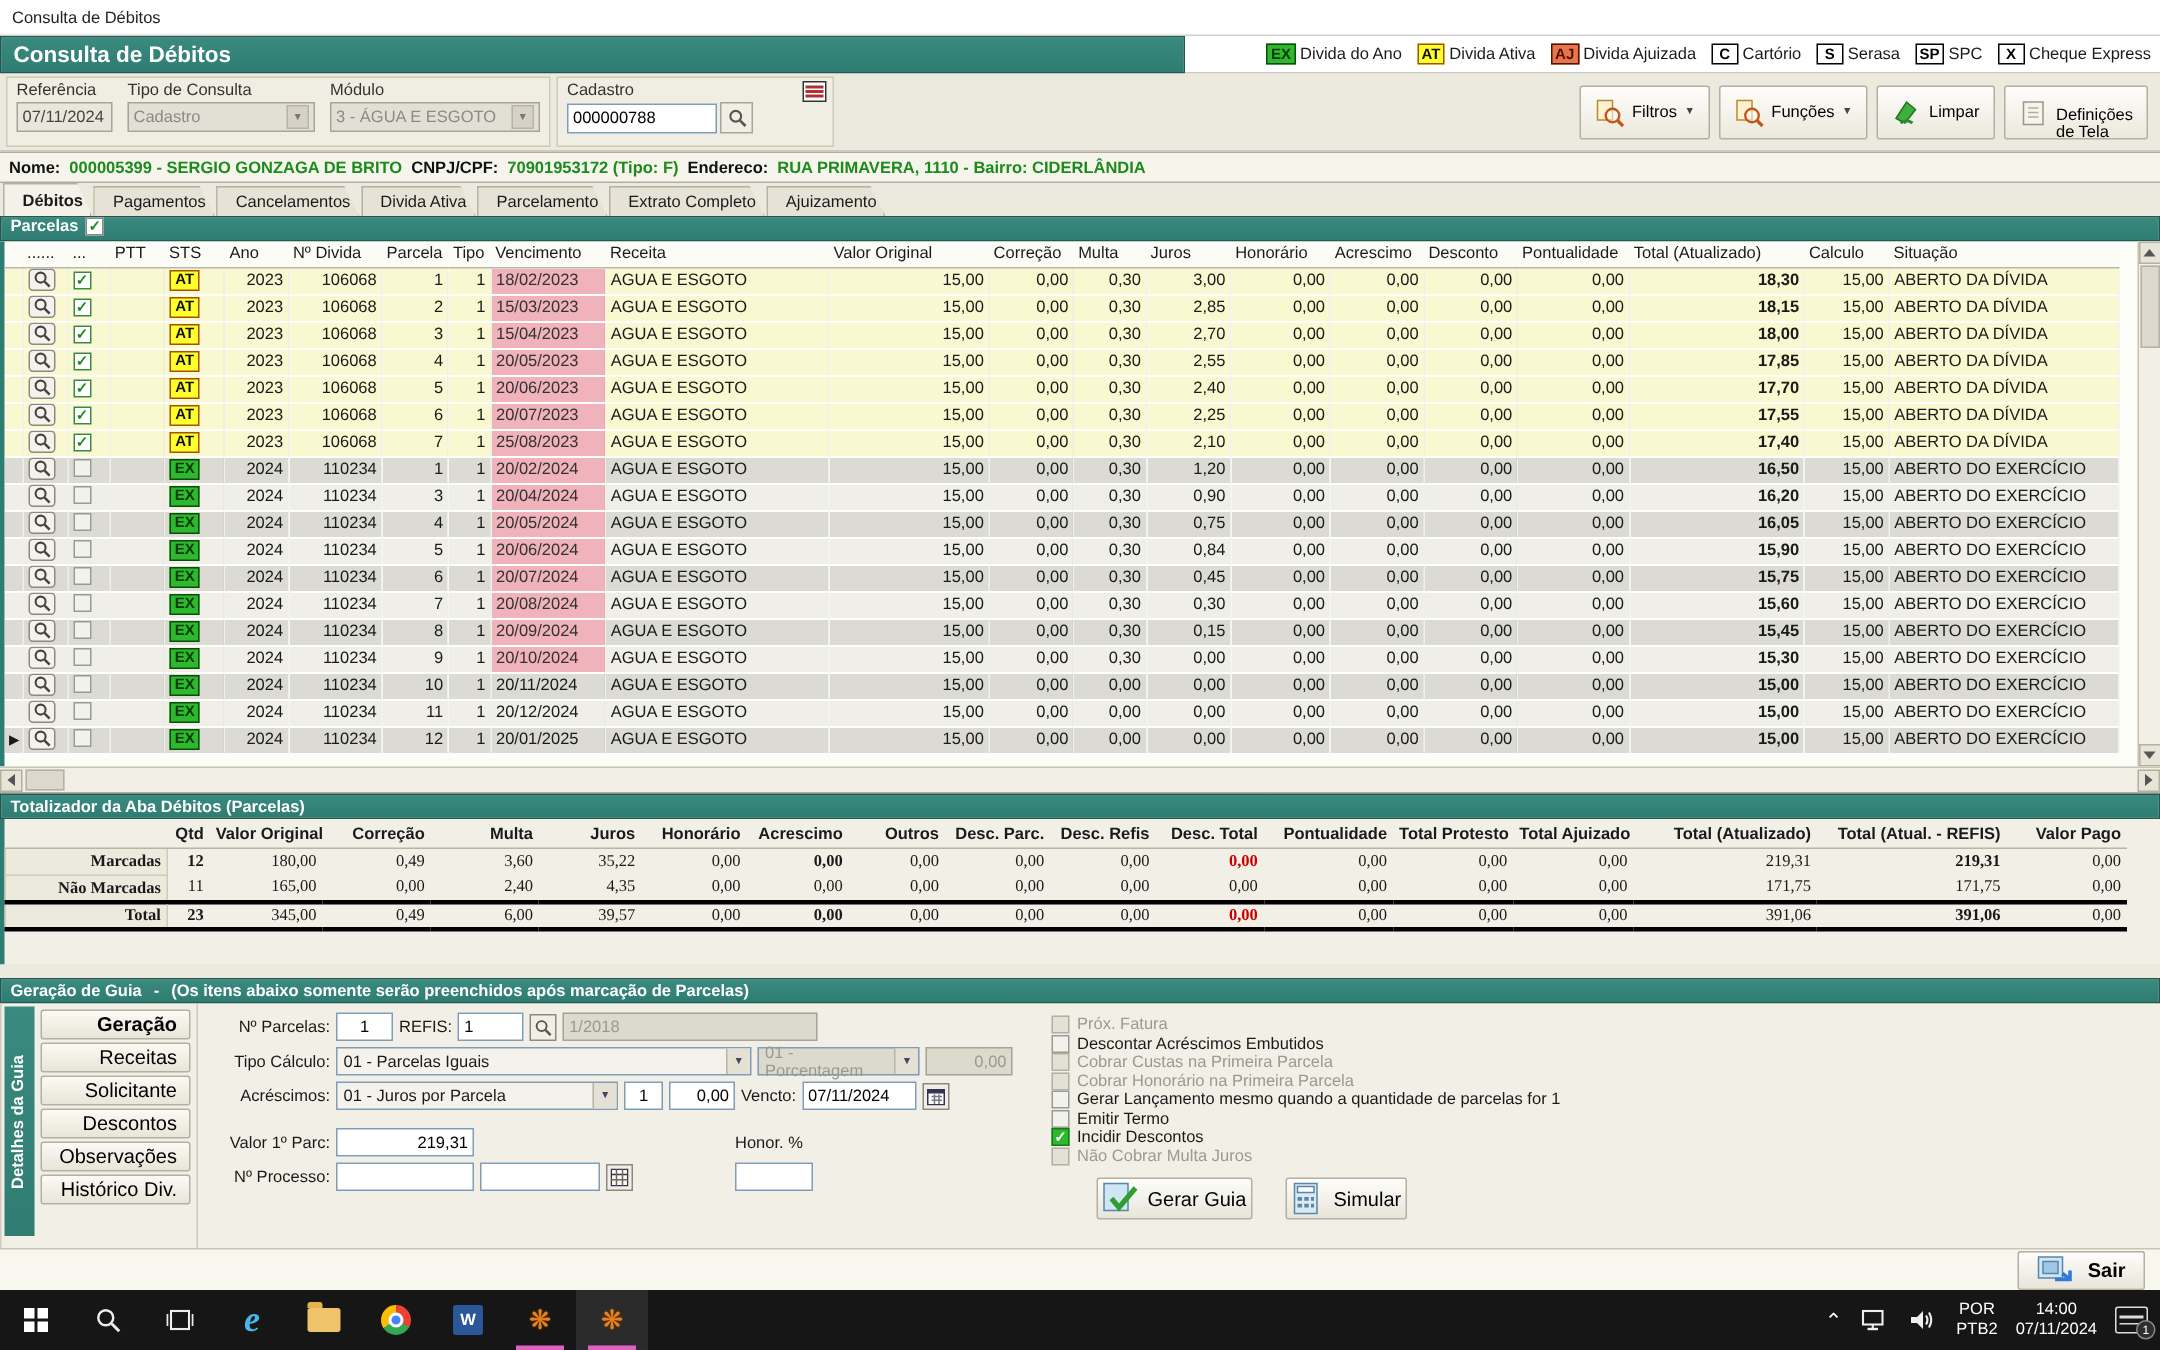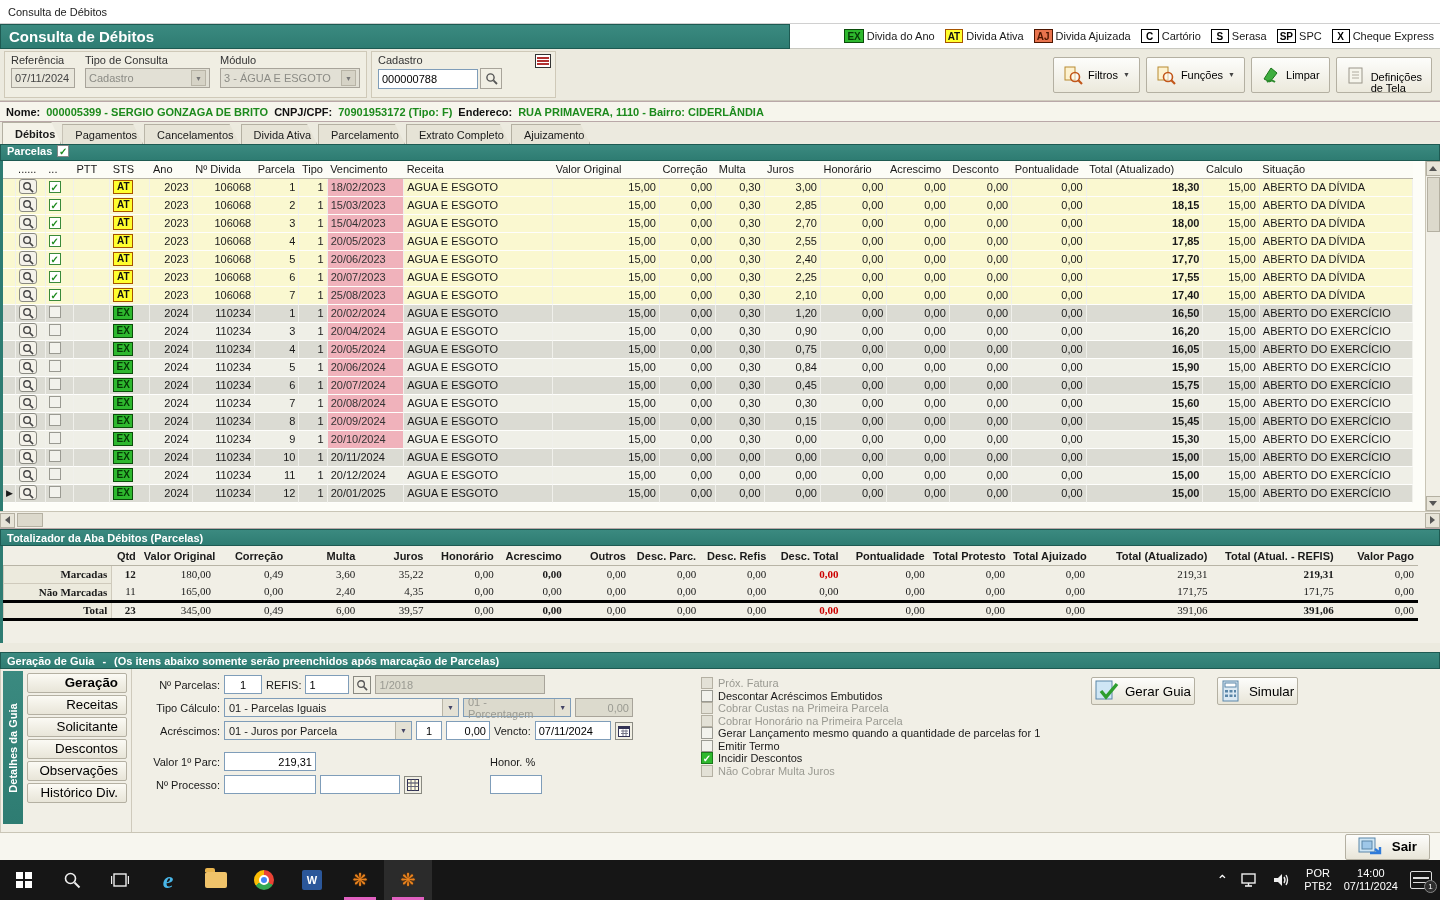--- a/index.html
+++ b/index.html
@@ -1044,21 +1044,21 @@
             <svg width="12" height="12" viewBox="0 0 13 13">
                 <circle cx="5.5" cy="5.5" r="3.6" fill="none" stroke="#555" stroke-width="1.4"></circle>
                 <line x1="8.4" y1="8.4" x2="12" y2="12" stroke="#555" stroke-width="1.8"></line>
               </svg>
           </span>
         </span>
         <input class="finput dis" style="width: 170px;" readonly="" value="1/2018">
       </div>
       <div class="frow">
         <span class="flabel">Tipo Cálculo:</span>
-        <div class="fselect" style="width:235px">
+        <div class="fselect" style="width:277px">
           <span>01 - Parcelas Iguais</span>
           <span class="arr">▼</span>
         </div>
         <div class="fselect dis" style="width:108px">
           <span>01 - Porcentagem</span>
           <span class="arr">▼</span>
         </div>
         <input class="finput dis" style="width: 58px; text-align: right;" readonly="" value="0,00">
       </div>
       <div class="frow">
@@ -1096,21 +1096,21 @@
               <rect x="0.5" y="0.5" width="11" height="11" fill="#fffbe0" stroke="#335"></rect>
               <line x1="0.5" y1="4" x2="11.5" y2="4" stroke="#335"></line>
               <line x1="4" y1="0.5" x2="4" y2="11.5" stroke="#667"></line>
               <line x1="8" y1="0.5" x2="8" y2="11.5" stroke="#667"></line>
               <line x1="0.5" y1="7.5" x2="11.5" y2="7.5" stroke="#667"></line>
             </svg>
         </span>
         <input class="finput" style="width: 52px; margin-left: 64px;">
       </div>
     </div>
-    <div style="display:flex;">
+    <div style="display:flex;flex-direction:column">
       <div class="guia-checks" id="guia-checks">
           <div class="chk-row disabled">
             <span class="cb"></span>
             <span class="lab">Próx. Fatura</span>
           </div>
           <div class="chk-row">
             <span class="cb"></span>
             <span class="lab">Descontar Acréscimos Embutidos</span>
           </div>
           <div class="chk-row disabled">

